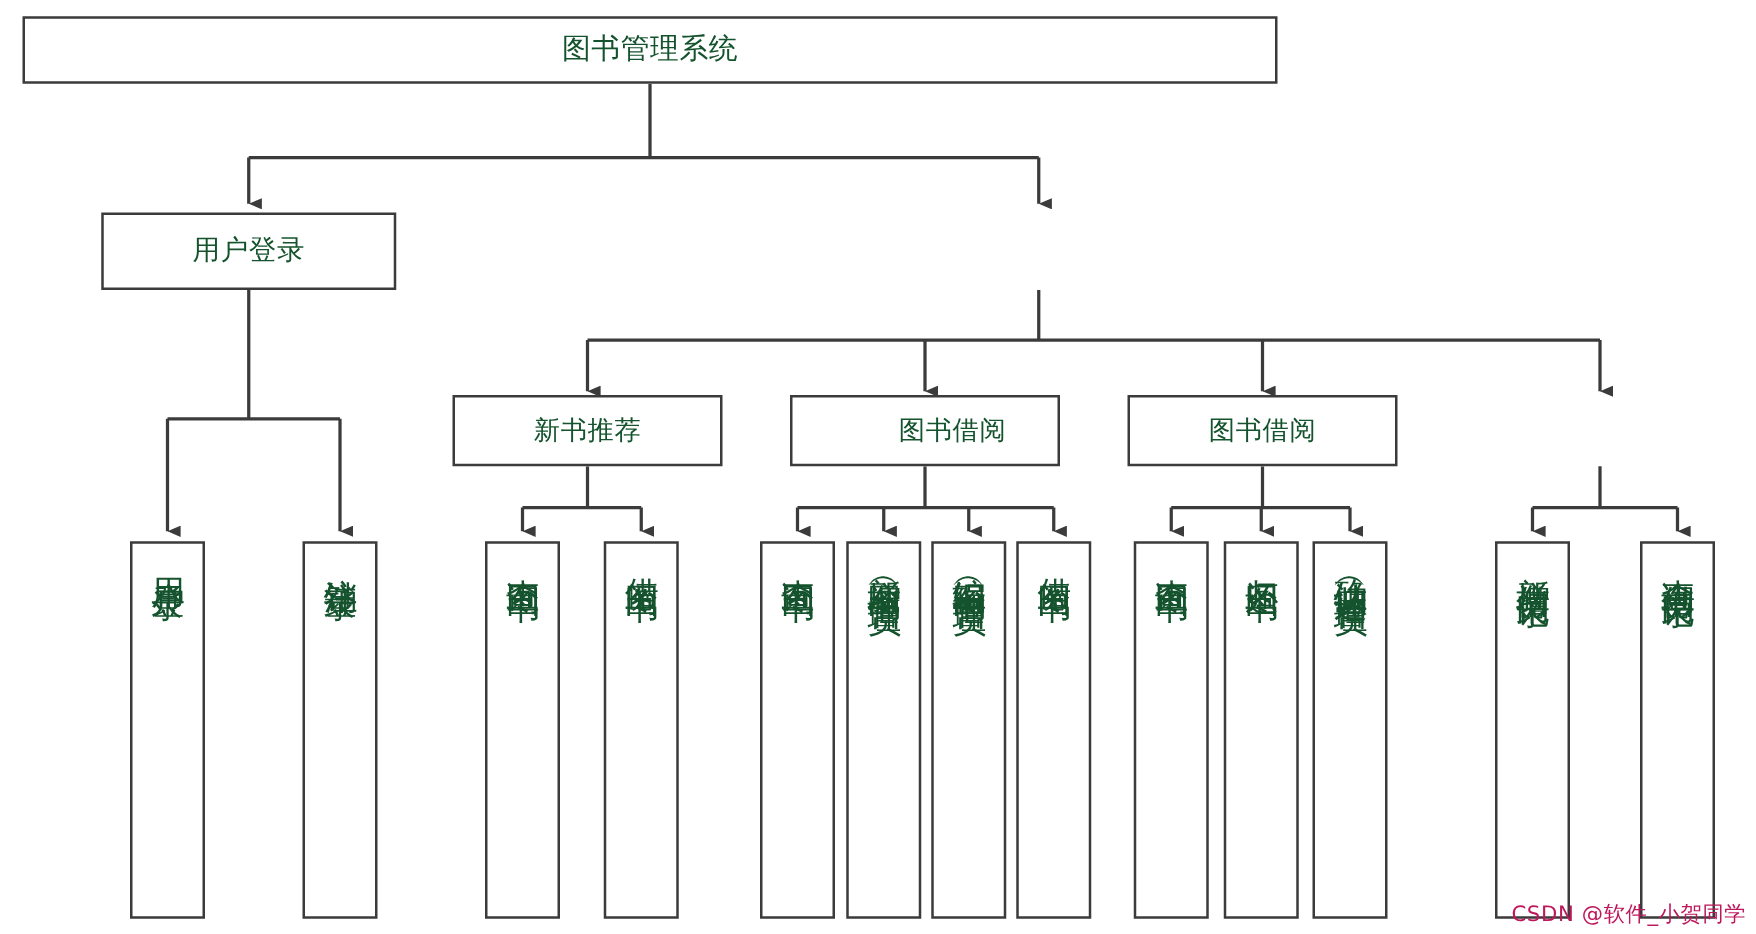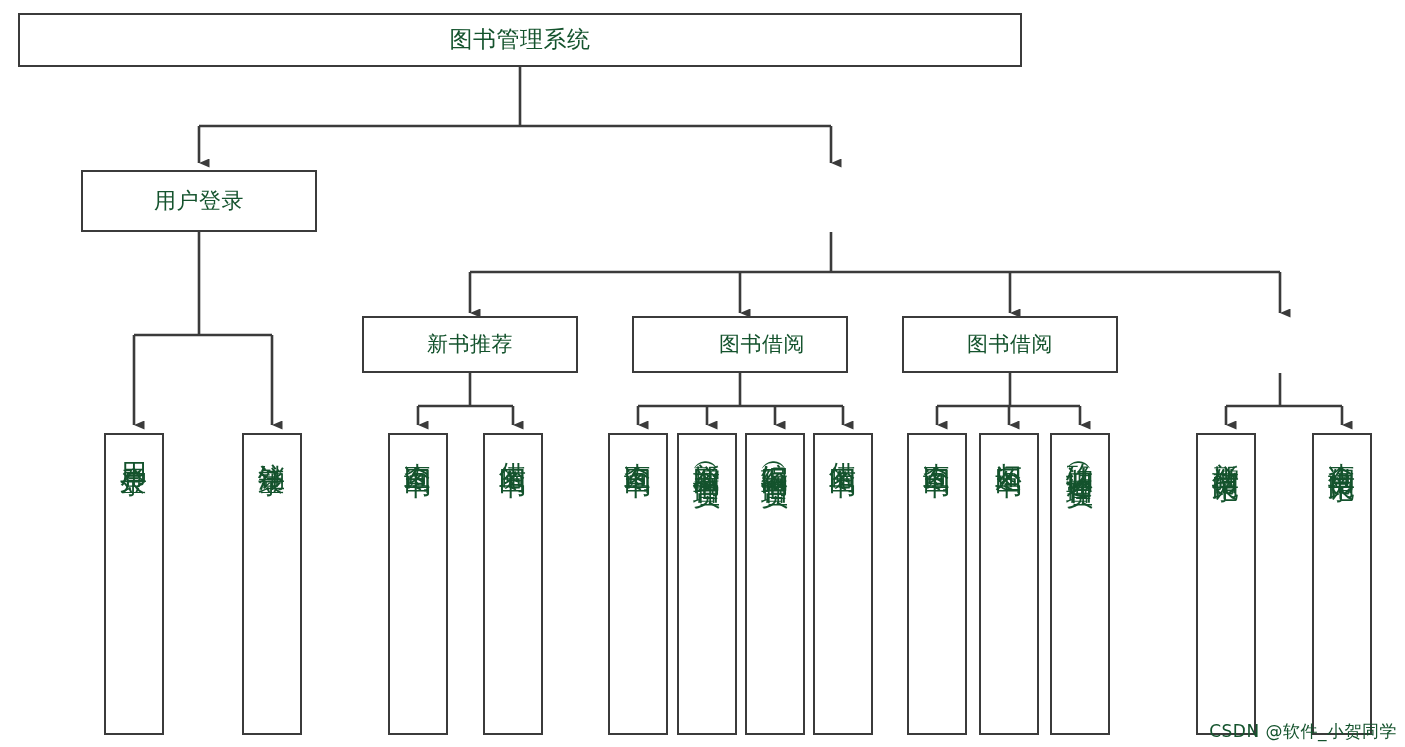--- a/index.html
+++ b/index.html
@@ -57,21 +57,21 @@
     line-height:1.0;
     letter-spacing:3px;
     white-space:nowrap;
   }
   
   #watermark{
     position:absolute;
     right:8px;
     bottom:4px;
     font-size:17px;
-    color:#14532d;
+    color:#be185d;
     z-index:9;
     white-space:nowrap;
     letter-spacing:0.5px;
   }
 </style>
 </head>
 <body>
 
 <div id="canvas">
 

